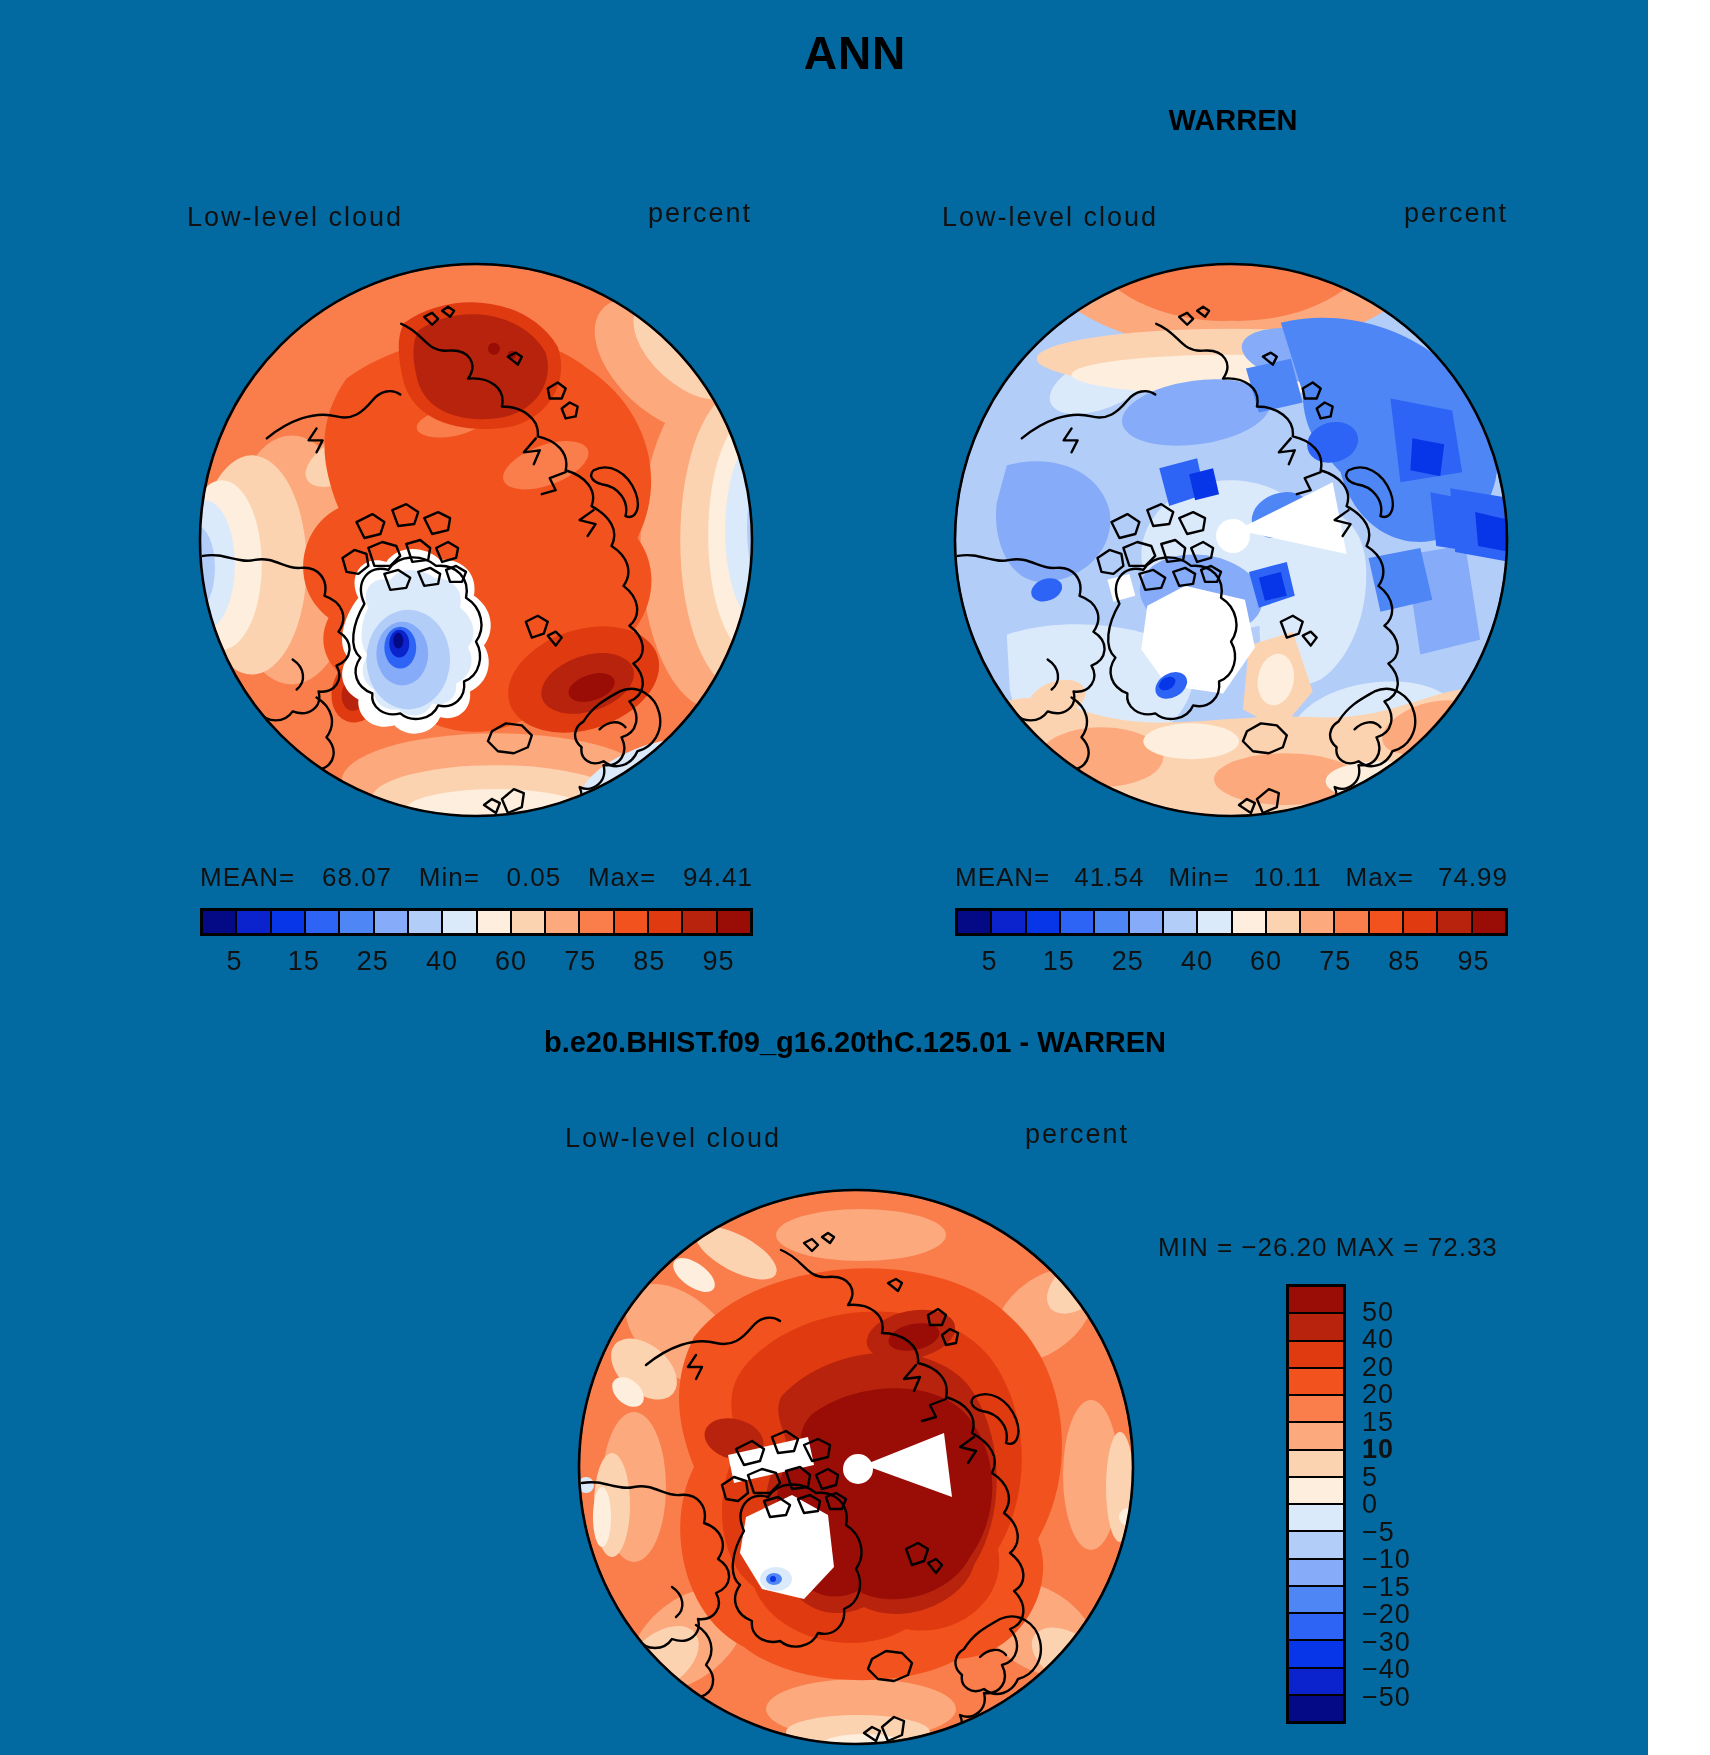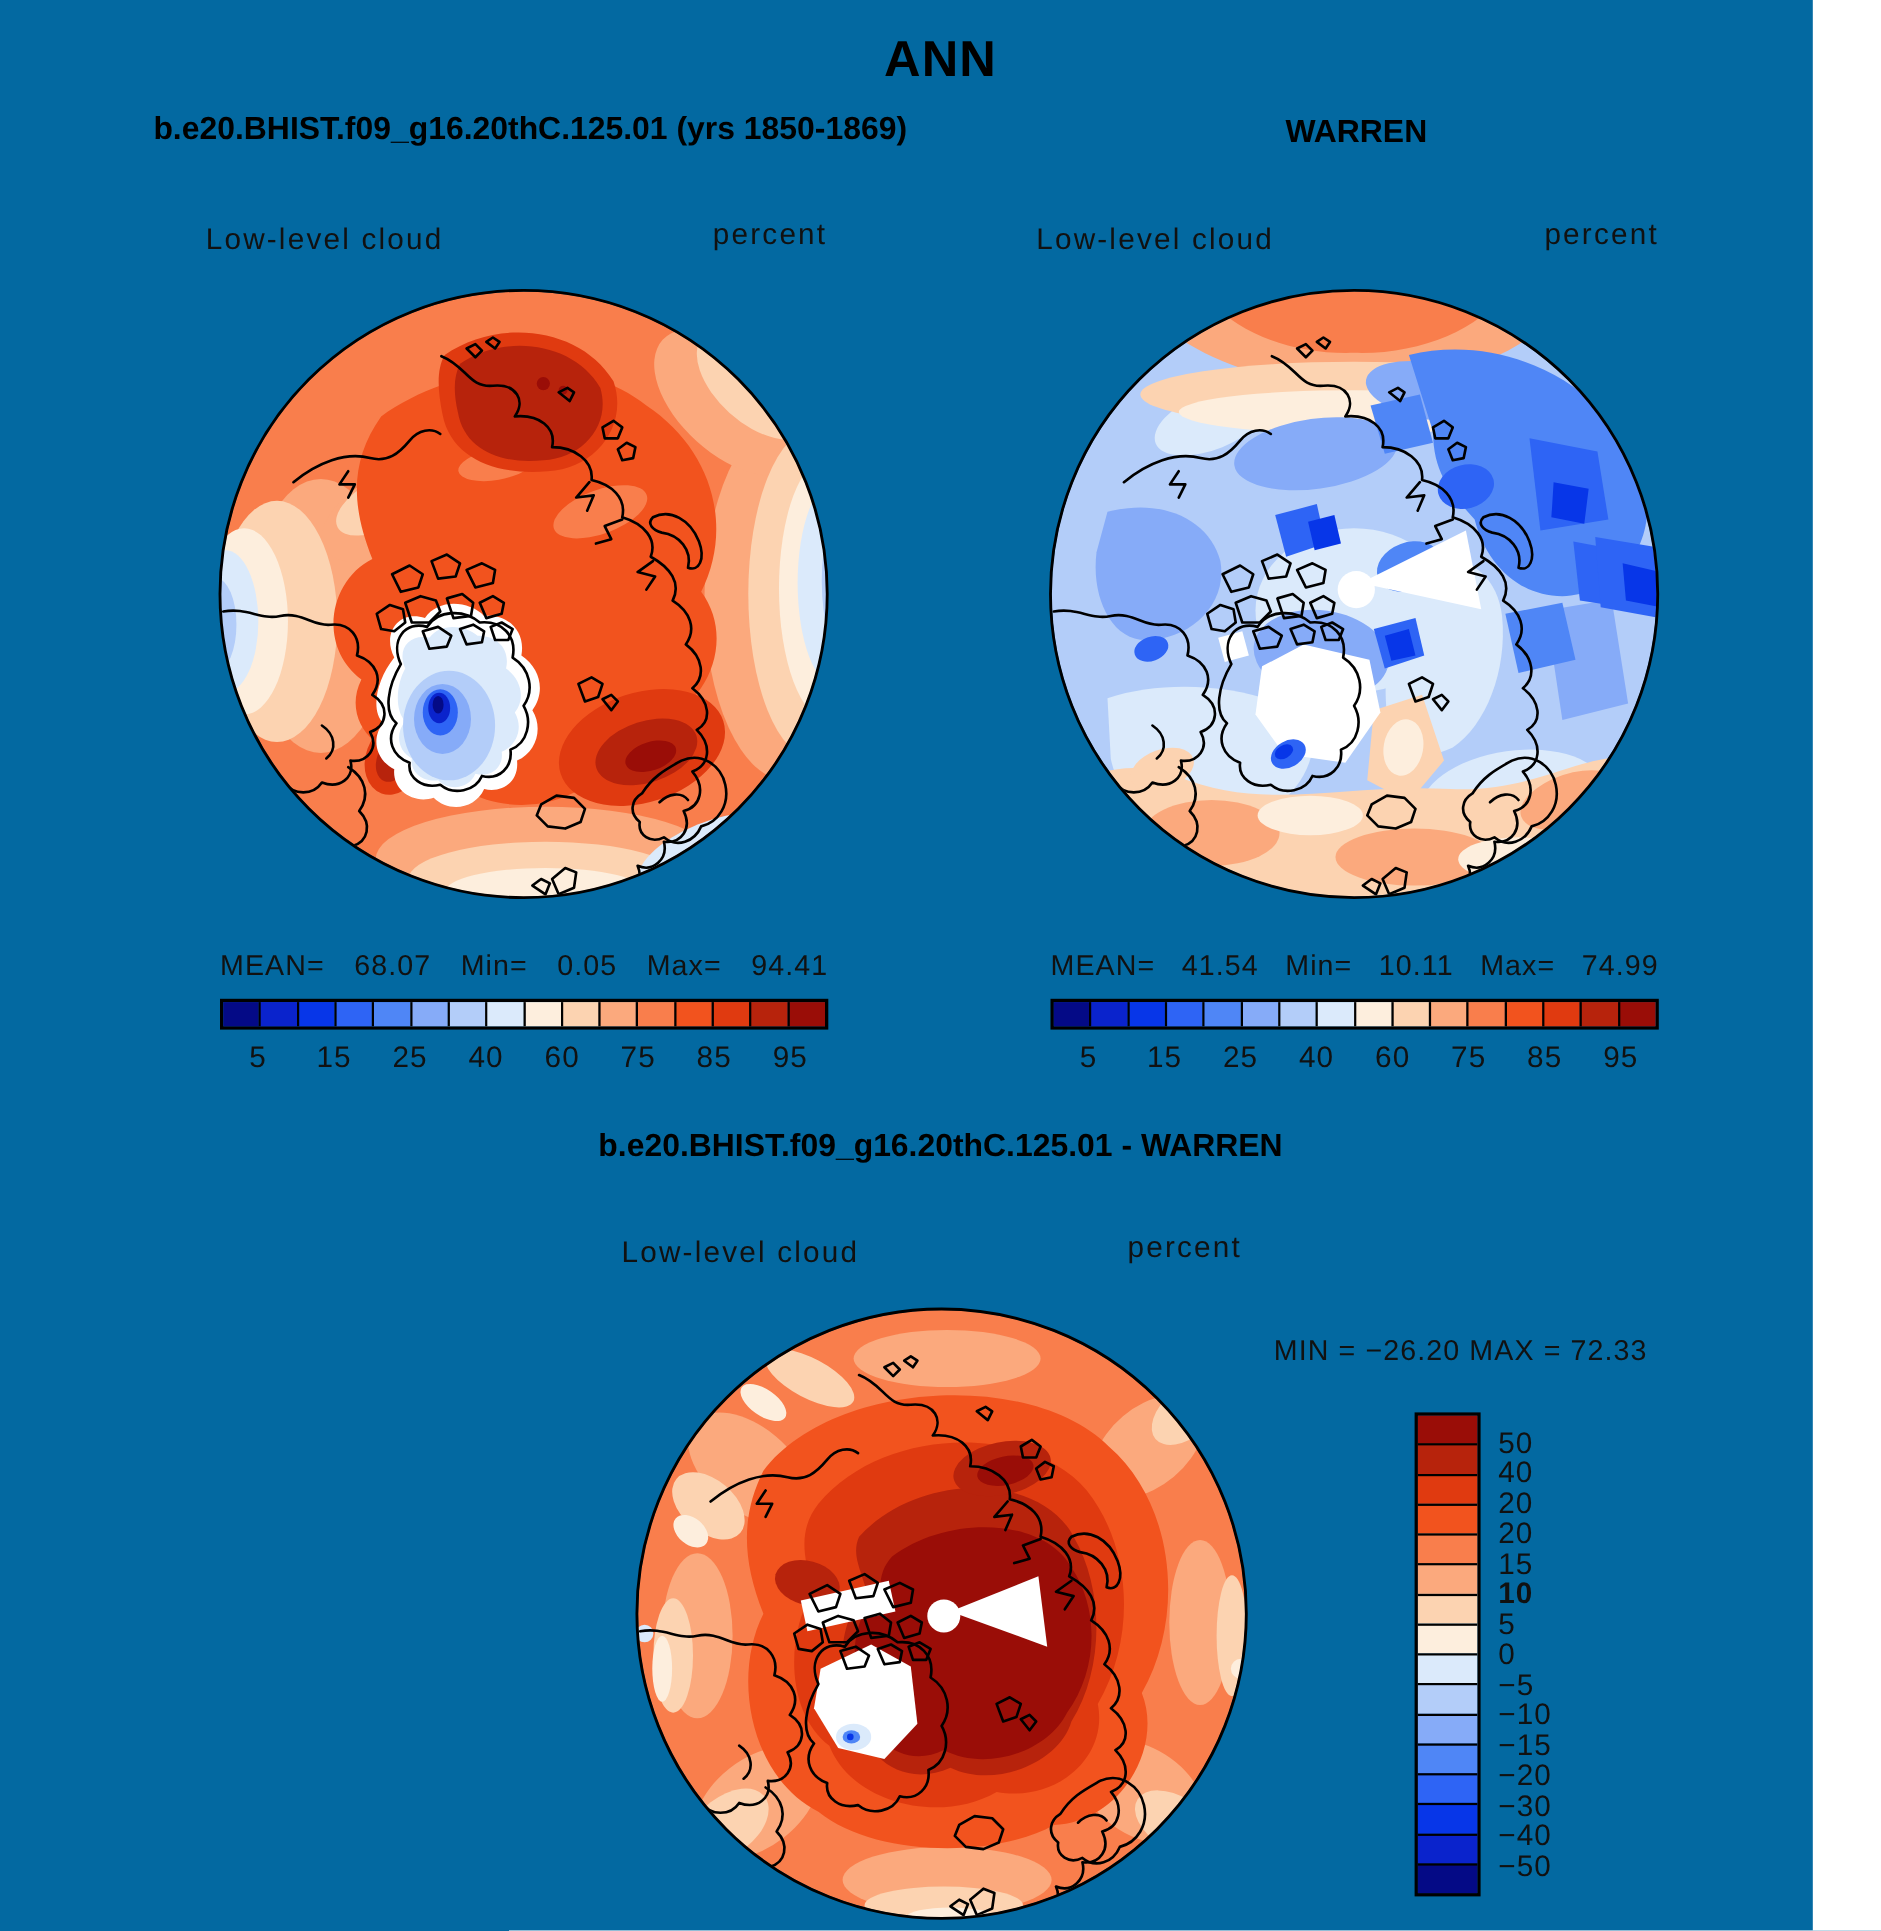--- a/index.html
+++ b/index.html
@@ -33,21 +33,20 @@
   #cb-left{left:200px;top:908px;width:553px;height:28px;}
   #cb-right{left:955px;top:908px;width:553px;height:28px;}
   #cb-diff{left:1286px;top:1284px;width:60px;height:440px;text-align:center;}
 </style>
 </head>
 <body>
 
 <div id="page">
 
   <div id="title-ann" class="bold-title">ANN</div>
-  <div id="subtitle-left" class="bold-title">b.e20.BHIST.f09_g16.20thC.125.01 (yrs 1850-1869)</div>
   <div id="subtitle-right" class="bold-title">WARREN</div>
 
   <div class="ncl-label" style="left:187px;top:202px;">Low-level cloud</div>
   <div class="ncl-label" style="left:648px;top:198px;">percent</div>
   <div class="ncl-label" style="left:942px;top:202px;">Low-level cloud</div>
   <div class="ncl-label" style="left:1404px;top:198px;">percent</div>
 
   <svg class="map-svg" style="left:197px;top:261px;" width="558" height="558" viewBox="0 0 560 560">
     <defs>
       <clipPath id="clipC">
@@ -259,21 +258,21 @@
       <span class="cb-tick" style="left: 43.75%;">40</span>
       <span class="cb-tick" style="left: 56.25%;">60</span>
       <span class="cb-tick" style="left: 68.75%;">75</span>
       <span class="cb-tick" style="left: 81.25%;">85</span>
       <span class="cb-tick" style="left: 93.75%;">95</span>
     </div>
 
   <div id="diff-title" class="bold-title">b.e20.BHIST.f09_g16.20thC.125.01 - WARREN</div>
   <div class="ncl-label" style="left:565px;top:1123px;">Low-level cloud</div>
   <div class="ncl-label" style="left:1025px;top:1119px;">percent</div>
-  <div id="minmax-line" class="ncl-label" style="letter-spacing:1px;">MIN  =  −26.20  MAX  =   72.33</div>
+  <div id="minmax-line" class="ncl-label" style="letter-spacing:1px;margin-top:20px;">MIN  =  −26.20  MAX  =   72.33</div>
 
   <svg class="map-svg" style="left:576px;top:1187px;" width="560" height="560" viewBox="0 0 560 560">
     <g clip-path="url(#clipC)">
       <circle cx="280" cy="280" r="280" fill="#f97e4c"></circle>
       <ellipse cx="105" cy="148" rx="65" ry="38" fill="#fba97d" transform="rotate(40 105 148)"></ellipse>
       <ellipse cx="58" cy="300" rx="32" ry="75" fill="#fba97d"></ellipse>
       <ellipse cx="112" cy="452" rx="65" ry="40" fill="#fba97d" transform="rotate(-38 112 452)"></ellipse>
       <ellipse cx="285" cy="522" rx="95" ry="30" fill="#fba97d"></ellipse>
       <ellipse cx="462" cy="442" rx="62" ry="40" fill="#fba97d" transform="rotate(32 462 442)"></ellipse>
       <ellipse cx="515" cy="288" rx="28" ry="75" fill="#fba97d"></ellipse>

